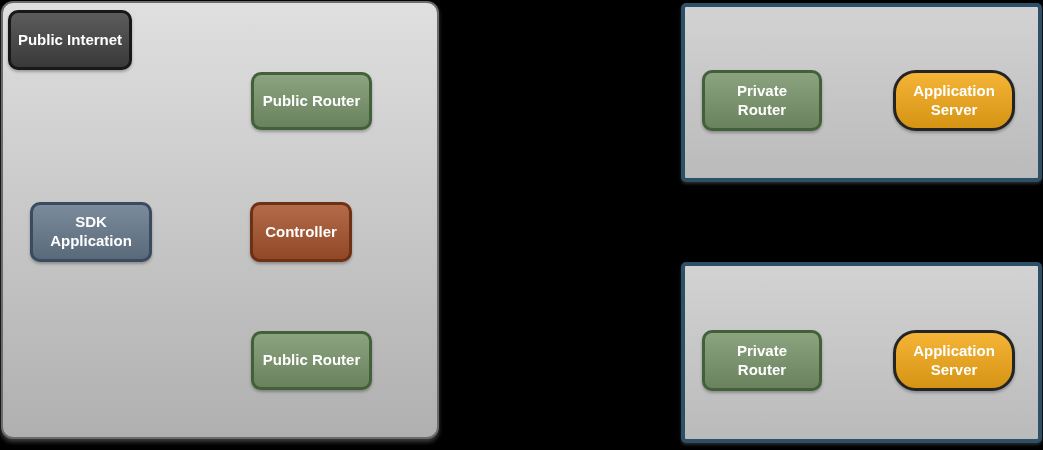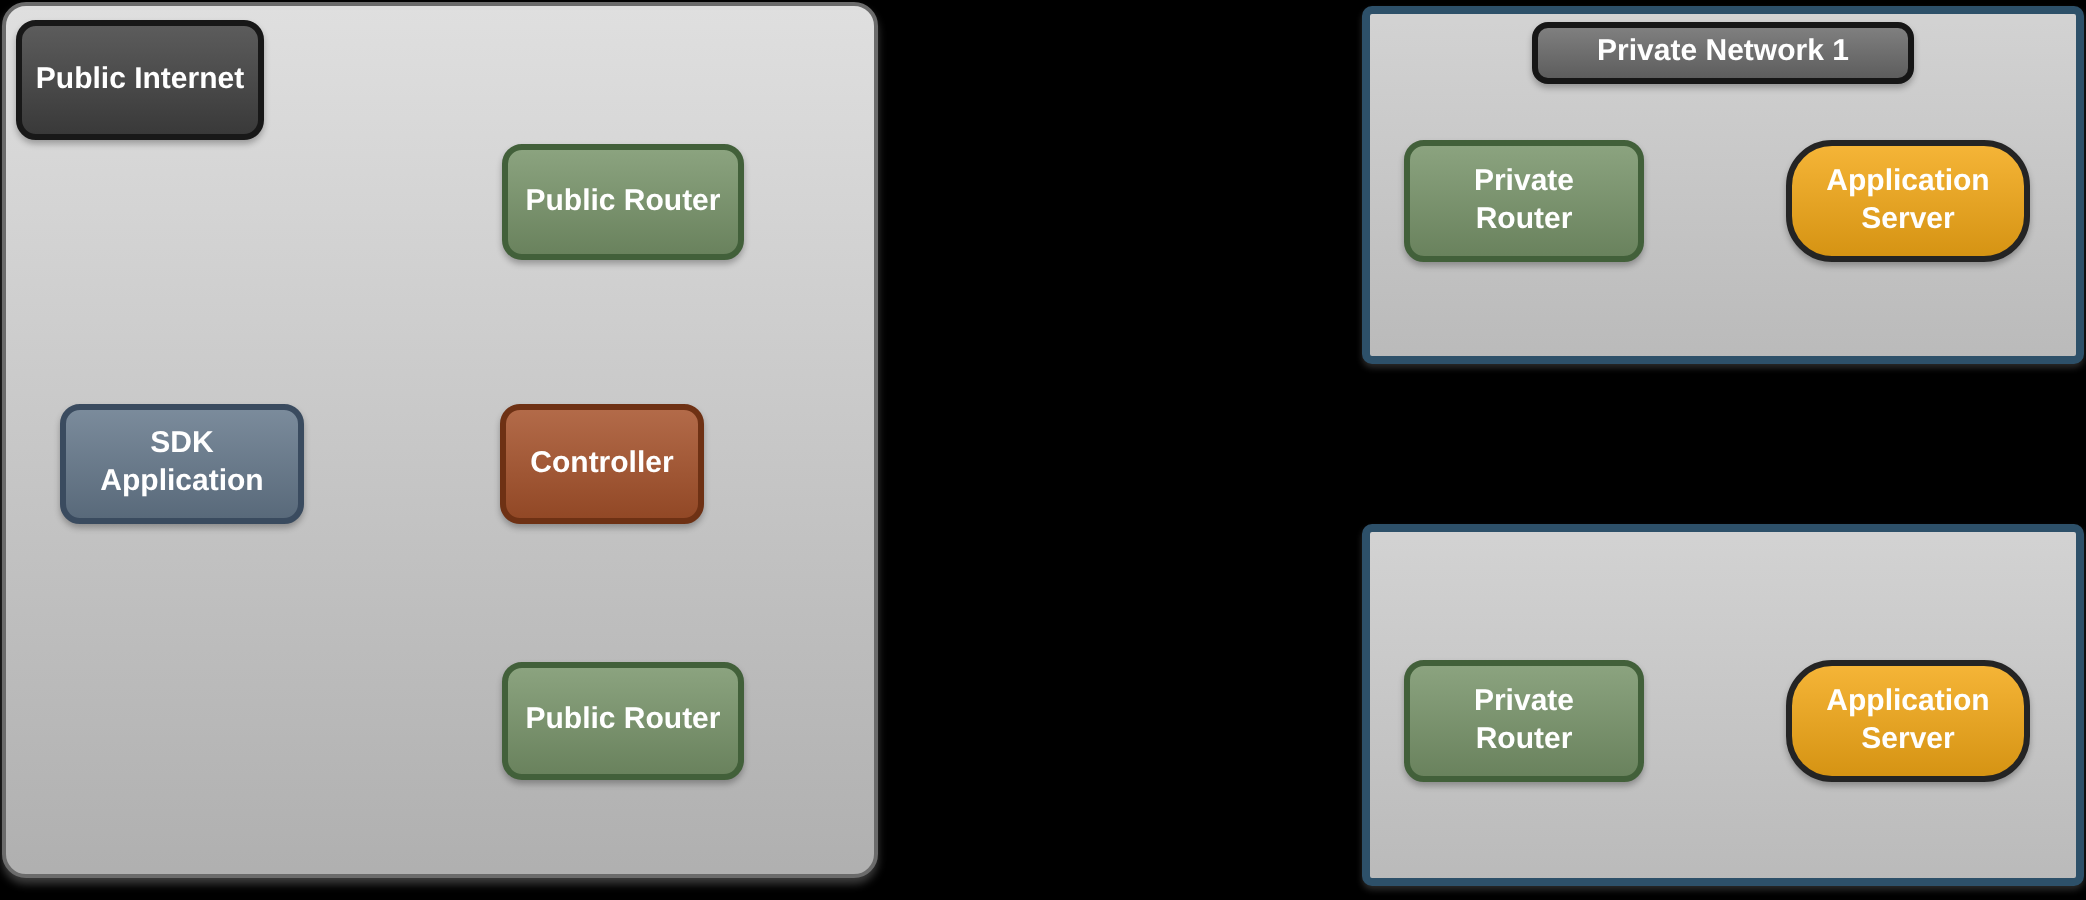--- a/index.html
+++ b/index.html
@@ -86,21 +86,20 @@
   <div class="node node-green pos-public-router-top">Public Router</div>
 
   <div class="node node-slate pos-sdk-application">SDK Application</div>
 
   <div class="node node-rust pos-controller">Controller</div>
 
   <div class="node node-green pos-public-router-bottom">Public Router</div>
 
   <div class="zone zone-private pn1"></div>
 
-  <div class="node node-title pos-pn1-title">Private Network 1</div>
 
   <div class="node node-green pos-pn1-router">Private Router</div>
 
   <div class="node node-orange pos-pn1-server">Application Server</div>
 
   <div class="zone zone-private pn2"></div>
 
 
   <div class="node node-green pos-pn2-router">Private Router</div>
 

